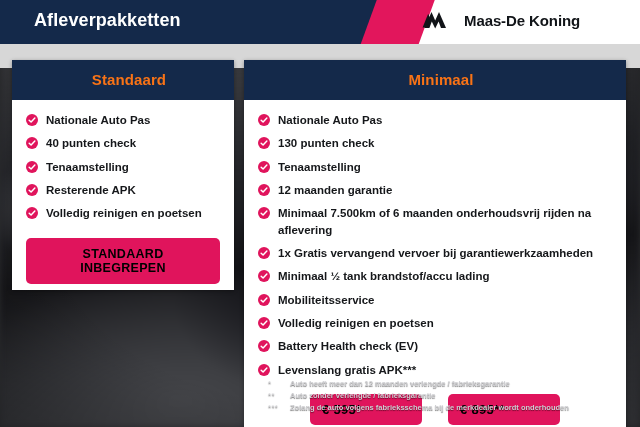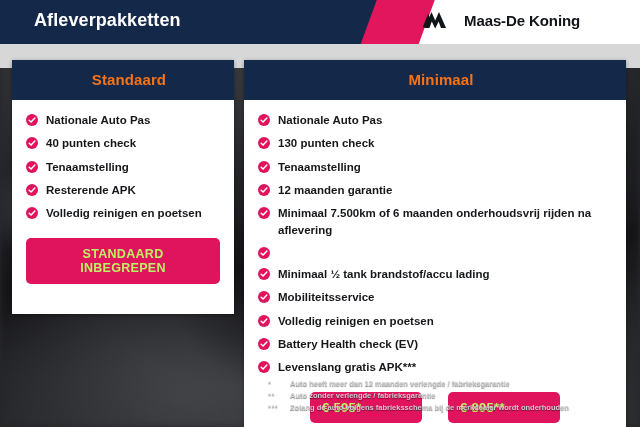--- a/index.html
+++ b/index.html
@@ -113,21 +113,21 @@
 
   .card-head {
     background: #14294a;
     color: #f97316;
     text-align: center;
     font-size: 15px;
     font-weight: bold;
     padding: 11px 0 12px 12px;
     letter-spacing: 0.1px;
   }
-  .card-body { padding: 12px 14px 30px 14px; }
+  .card-body { padding: 12px 14px 6px 14px; }
 
   ul.features {
     list-style: none;
     margin: 0;
     padding: 0;
   }
   ul.features li {
     display: flex;
     align-items: flex-start;
     margin-bottom: 7px;
@@ -145,21 +145,21 @@
     font-size: 11.5px;
     font-weight: bold;
     line-height: 1.42;
   }
   .feat-text.wrap { max-width: 330px; }
 
   
   .btn-pink {
     display: inline-block;
     background: #e0145c;
-    color: #bef264;
+    color: #000000;
     border: none;
     border-radius: 5px;
     font-family: "Liberation Sans", sans-serif;
     font-size: 12.5px;
     font-weight: bold;
     letter-spacing: 0.3px;
     padding: 9px 14px;
     cursor: pointer;
   }
   .btn-included {
@@ -309,20 +309,21 @@
             <circle cx="8" cy="8" r="8" fill="#e0145c"></circle>
             <path d="M4.2 8.2 L6.8 10.8 L11.8 5.3" stroke="#ffffff" stroke-width="1.9" fill="none" stroke-linecap="round" stroke-linejoin="round"></path>
           </svg>
           <span class="feat-text wrap">Minimaal 7.500km of 6 maanden onderhoudsvrij rijden na aflevering</span>
         </li>
         <li>
           <svg class="tick" viewBox="0 0 16 16">
             <circle cx="8" cy="8" r="8" fill="#e0145c"></circle>
             <path d="M4.2 8.2 L6.8 10.8 L11.8 5.3" stroke="#ffffff" stroke-width="1.9" fill="none" stroke-linecap="round" stroke-linejoin="round"></path>
           </svg>
+          <span class="feat-text">1x Gratis vervangend vervoer bij garantiewerkzaamheden</span>
         </li>
         <li>
           <svg class="tick" viewBox="0 0 16 16">
             <circle cx="8" cy="8" r="8" fill="#e0145c"></circle>
             <path d="M4.2 8.2 L6.8 10.8 L11.8 5.3" stroke="#ffffff" stroke-width="1.9" fill="none" stroke-linecap="round" stroke-linejoin="round"></path>
           </svg>
           <span class="feat-text">Minimaal ½ tank brandstof/accu lading</span>
         </li>
         <li>
           <svg class="tick" viewBox="0 0 16 16">

